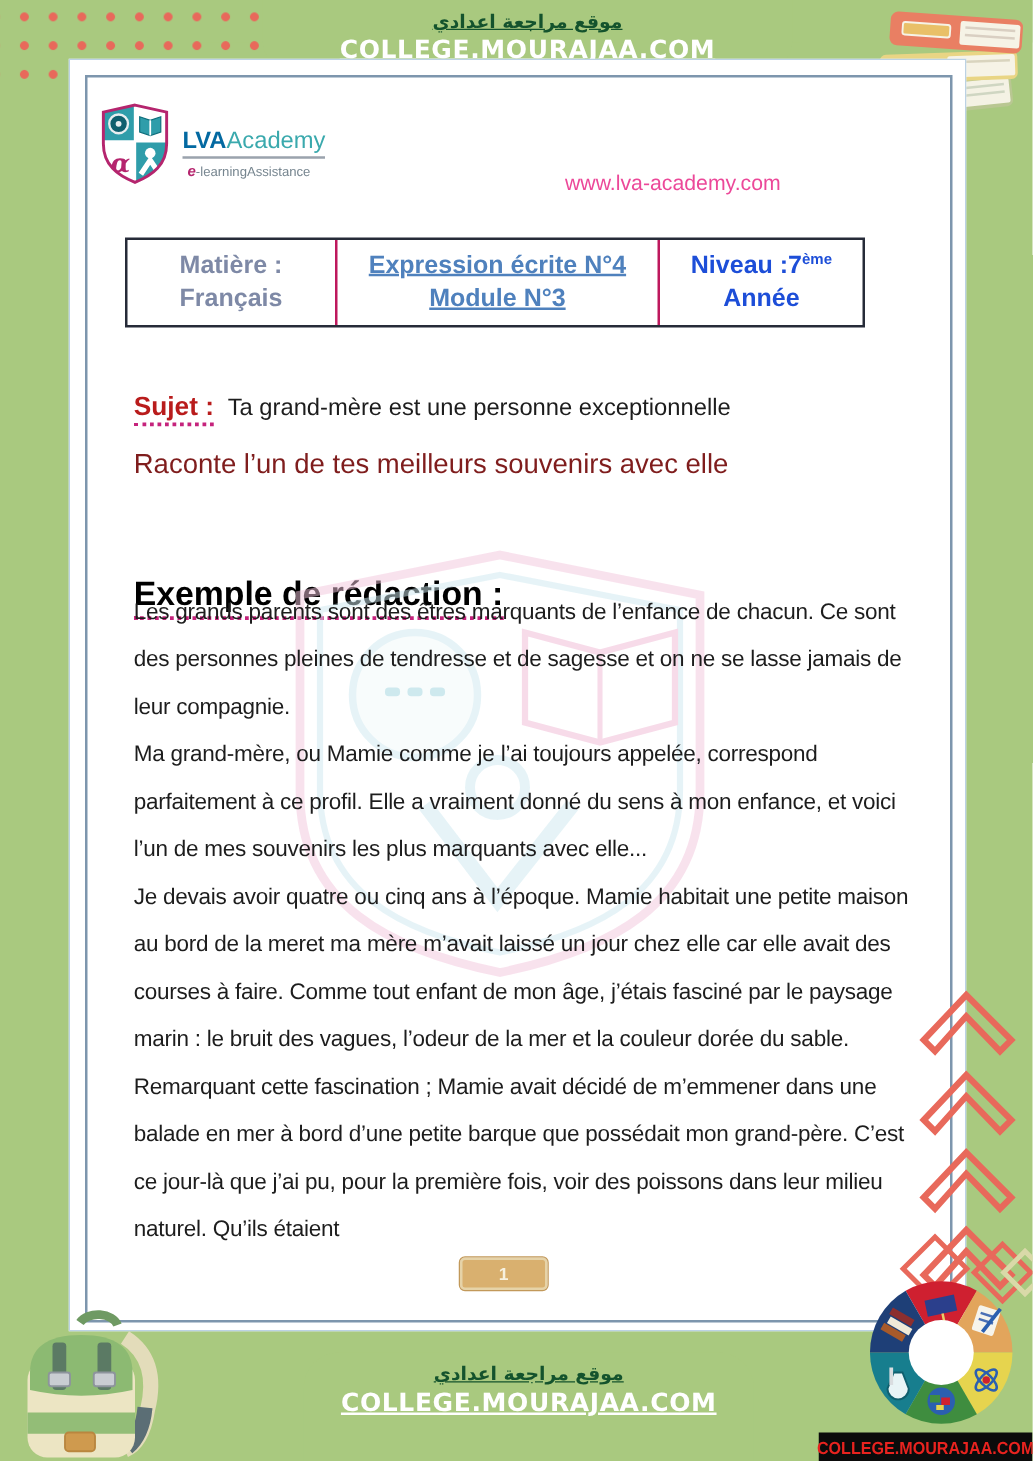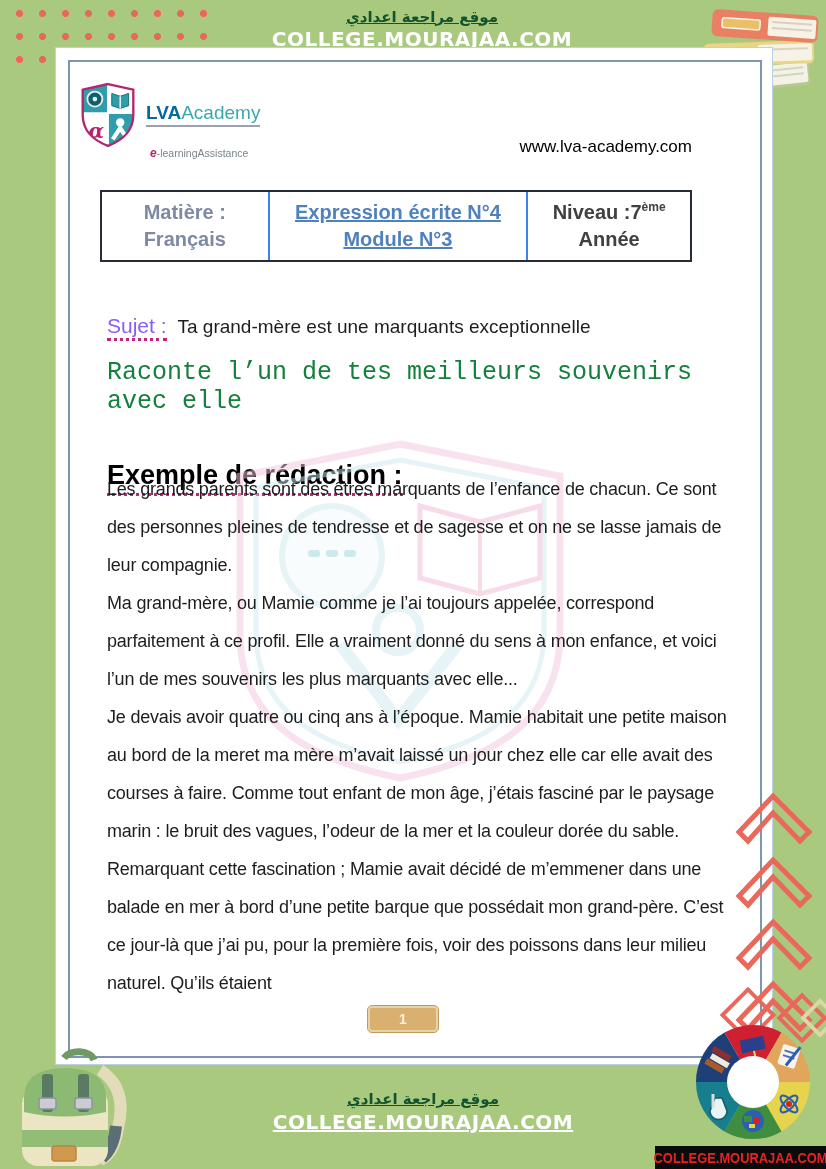--- a/index.html
+++ b/index.html
@@ -45,43 +45,43 @@
   .page {
     position:absolute; left:68px; top:60px; width:694px; height:998px;
     background:#ffffff; border:2px solid #7d96ad;
   }
   
   .logo-row { position:absolute; left:8px; top:18px; display:flex; align-items:flex-start; }
   .logo-texts { margin-left:8px; margin-top:22px; }
   .logo-name { font-size:19px; border-bottom:2px solid #9aa3ad; padding-bottom:1px; white-space:nowrap; }
   .logo-name .b { font-weight:800; color:#0369a1; }
   .logo-name .l { color:#3aa9ad;text-align:center; }
-  .logo-tag { font-size:10.5px; color:#76858f; margin-top:19px; margin-left:4px; }
+  .logo-tag { font-size:10.5px; color:#76858f; margin-top:3px; margin-left:4px; }
   .logo-tag .e { color:#b5256e; font-style:italic; font-weight:bold; font-size:12px; }
   
-  .contact { position:absolute; left:382px; top:74px; width:240px; text-align:right;
-             color:#000000; font-size:17px; line-height:1.35; }
+  .contact { position:absolute; left:382px; top:74px; width:240px; text-align:left;
+             color:#ec4899; font-size:17px; line-height:1.35; }
   
   .htable {
     position:absolute; left:30px; top:128px; width:592px; height:72px;
     display:flex; border:2px solid #262b38;
   }
   .hcell { display:flex; flex-direction:column; align-items:center; justify-content:center;
-           border-right:2px solid #3b82f6; line-height:1.35; }
+           border-right:2px solid #be185d; line-height:1.35; }
   .hcell:last-child { border-right:none; }
   .c1 { width:28.5%; color:#7e89a6; font-weight:bold; font-size:20px; }
   .c2 { width:44%; color:#4f81bd; font-weight:bold; font-size:20px; }
   .c2 .u { text-decoration:underline; }
-  .c3 { width:27.5%; color:#404040; font-weight:bold; font-size:20px; }
+  .c3 { width:27.5%; color:#1d4ed8; font-weight:bold; font-size:20px; }
   sup { font-size:12px; }
   
   .sujet-line1 { position:absolute; left:37px; top:252px; font-size:19px; color:#1d1d1d; }
-  .sujet-label { color:#8b5cf6; font-weight:normal; font-size:21px;
+  .sujet-label { color:#b91c1c; font-weight:bold; font-size:21px;
                  border-bottom:3px dotted #c5237c; padding-bottom:1px; margin-right:6px; }
-  .sujet-line2 { position:absolute; left:37px; top:296px; font-size:25px; color:#15803d;font-family:Liberation Mono, monospace; }
+  .sujet-line2 { position:absolute; left:37px; top:296px; font-size:22px; color:#7f1d1d; }
   .redaction-heading { position:absolute; left:37px; top:366px; font-size:27px; font-weight:bold;
                        color:#000000; border-bottom:3px dotted #c5237c; padding-bottom:2px;margin-top:32px; }
   .bodytext { position:absolute; left:37px; top:408px; width:620px; height:540px; overflow:hidden;
               font-size:18px; letter-spacing:-0.2px; line-height:38px; color:#1d1d1d; z-index:2; }
   .bodytext p { margin:0; }
   
   .watermark { position:absolute; left:150px; top:372px; opacity:.5; z-index:1; }
   
   .pagenum {
     position:absolute; left:298px; top:944px; width:70px; height:26px; z-index:3;
@@ -203,21 +203,21 @@
       <span class="u">Module N°3</span>
     </div>
     <div class="hcell c3">
       <span><span>Niveau :</span><span>7</span><sup>ème</sup></span>
       <span>Année</span>
     </div>
   </div>
 
   <div class="sujet-line1">
     <span class="sujet-label">Sujet :</span>
-    <span>Ta grand-mère est une marquants exceptionnelle</span>
+    <span>Ta grand-mère est une personne exceptionnelle</span>
   </div>
   <div class="sujet-line2">Raconte l’un de tes meilleurs souvenirs avec elle</div>
 
   <div class="redaction-heading">Exemple de rédaction :</div>
   <div class="bodytext">
     <p>Les grands parents sont des êtres marquants de l’enfance de chacun. Ce sont des personnes pleines de tendresse et de sagesse et on ne se lasse jamais de leur compagnie.</p>
     <p>Ma grand-mère, ou Mamie comme je l’ai toujours appelée, correspond parfaitement à ce profil. Elle a vraiment donné du sens à mon enfance, et voici l’un de mes souvenirs les plus marquants avec elle...</p>
     <p>Je devais avoir quatre ou cinq ans à l’époque. Mamie habitait une petite maison au bord de la meret ma mère m’avait laissé un jour chez elle car elle avait des courses à faire. Comme tout enfant de mon âge, j’étais fasciné par le paysage marin : le bruit des vagues, l’odeur de la mer et la couleur dorée du sable. Remarquant cette fascination ; Mamie avait décidé de m’emmener dans une balade en mer à bord d’une petite barque que possédait mon grand-père. C’est ce jour-là que j’ai pu, pour la première fois, voir des poissons dans leur milieu naturel. Qu’ils étaient</p>
   </div>
 

